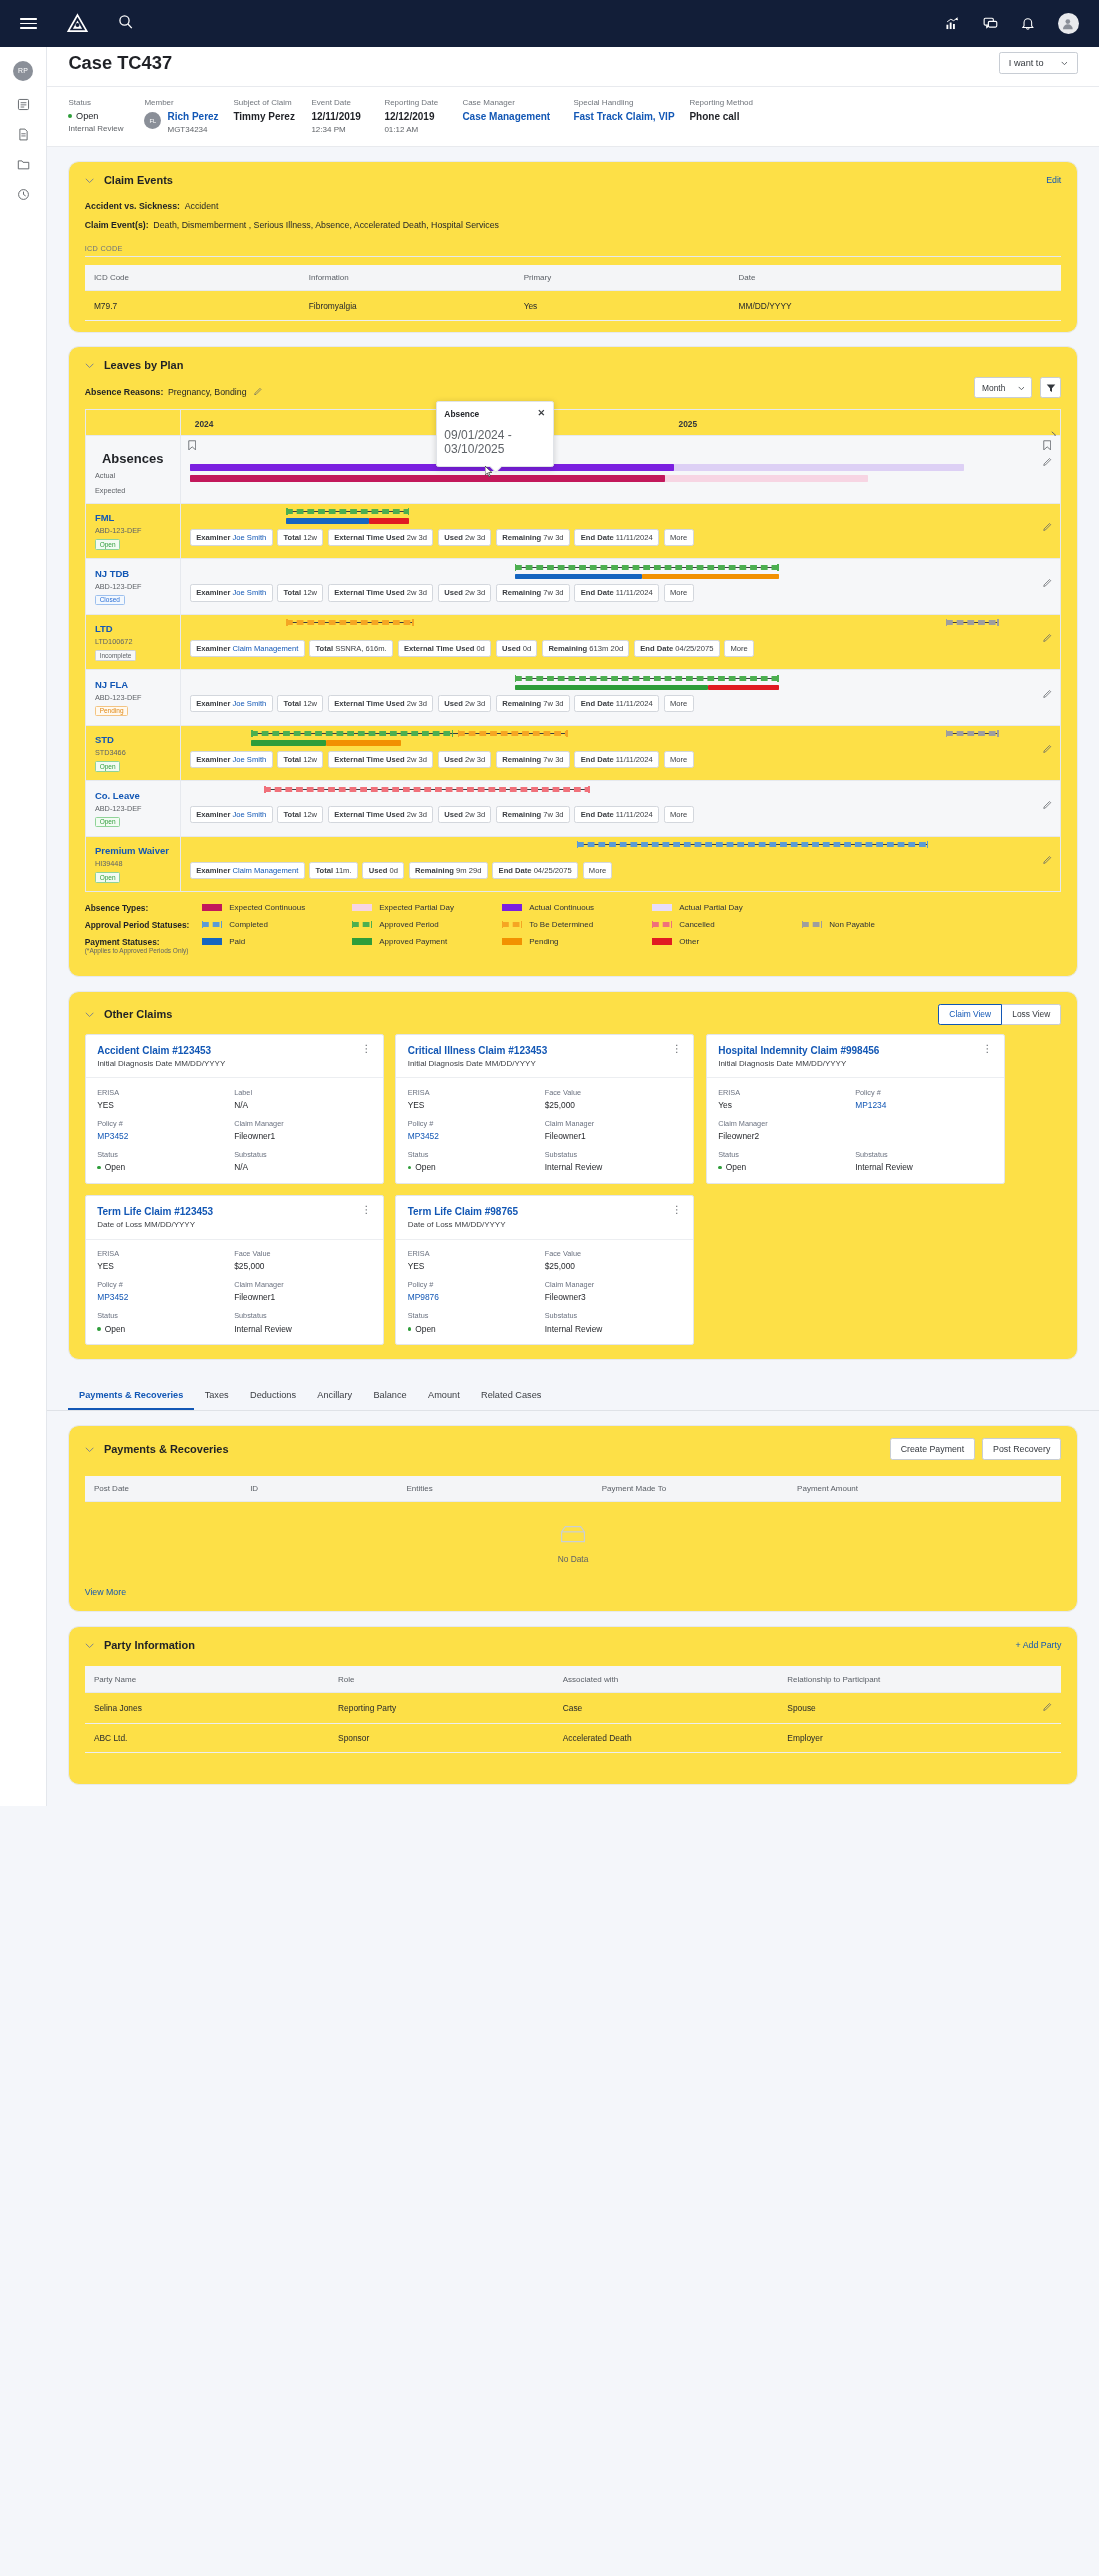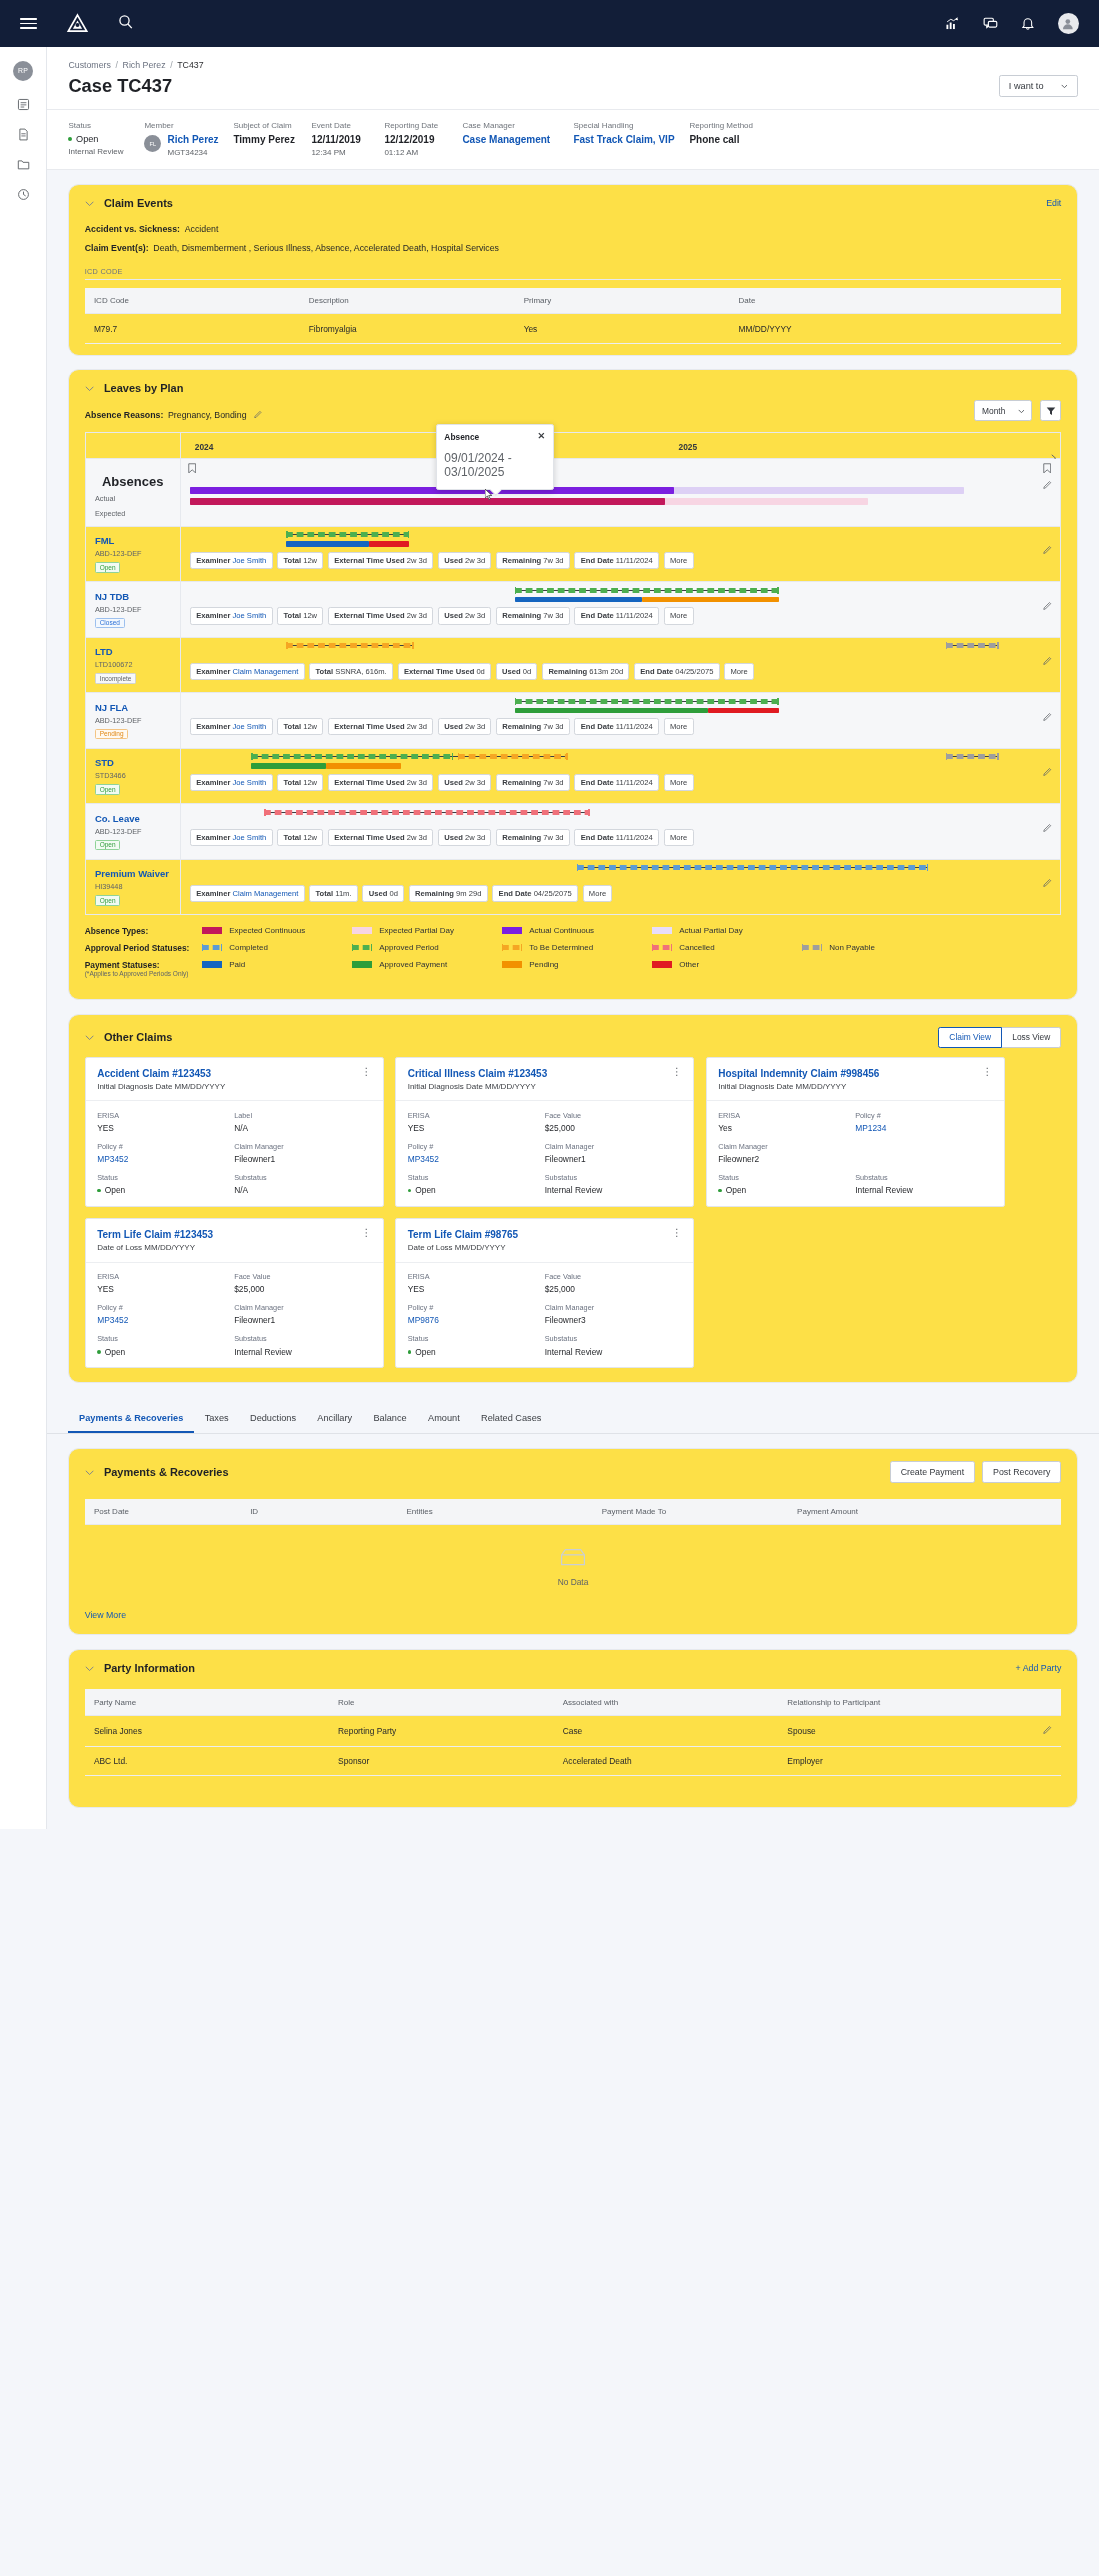--- a/index.html
+++ b/index.html
@@ -280,23 +280,20 @@
     <span class="rail-icon">
       <svg width="13" height="13" viewBox="0 0 18 18">
           <circle cx="9" cy="9" r="6.8" fill="none" stroke="#5f6368" stroke-width="1.3"></circle>
           <polyline points="9,5 9,9 12,11" fill="none" stroke="#5f6368" stroke-width="1.3"></polyline>
         </svg>
     </span>
   </div>
 
   <div class="content">
 
-    <div class="crumbs">
-      <a>Customers</a><span class="sep">/</span><a>Rich Perez</a><span class="sep">/</span><span class="cur">TC437</span>
-    </div>
 
     <div class="title-row">
       <div class="page-title">Case TC437</div>
       <div class="iwant-btn">
         <span>I want to</span>
         <span>
           <svg width="6.9" height="4.6" viewBox="0 0 10 6">
               <polyline points="1,1 5,5 9,1" fill="none" stroke="#5f6368" stroke-width="1.4"></polyline>
             </svg>
         </span>
@@ -364,21 +361,21 @@
         </div>
         <div class="kv-line" style="padding-top:9.2px">
           <b>Claim Event(s):</b><span class="v">Death, Dismemberment , Serious Illness, Absence, Accelerated Death, Hospital Services</span>
         </div>
         <div class="sub-label">ICD CODE</div>
         <div class="thinrule"></div>
         <table class="tbl">
           <thead>
               <tr>
             <th style="width:22%">ICD Code</th>
-            <th style="width:22%">Description</th>
+            <th style="width:22%">Information</th>
             <th style="width:22%">Primary</th>
             <th>Date</th>
           </tr>
             </thead>
           <tbody>
               <tr>
             <td>M79.7</td>
             <td>Fibromyalgia</td>
             <td>Yes</td>
             <td>MM/DD/YYYY</td>

